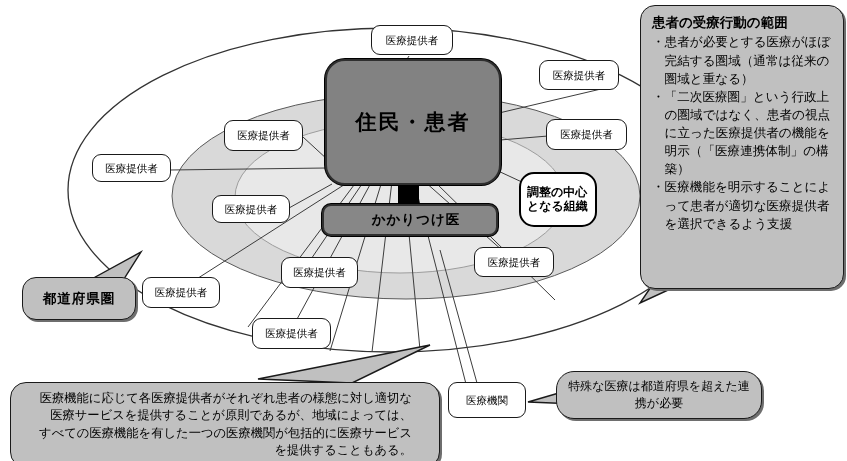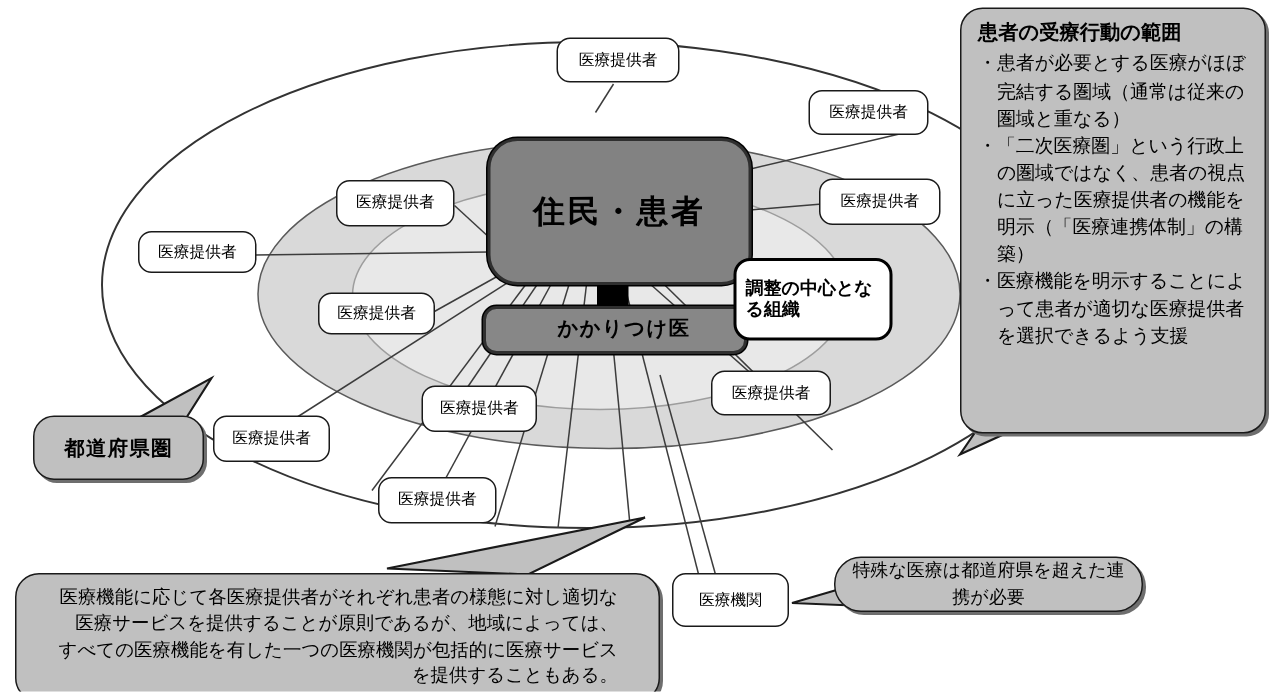--- a/index.html
+++ b/index.html
@@ -85,25 +85,25 @@
     <g stroke="#1a1a1a" stroke-width="1.4" fill="#c0c0c0">
       <polygon points="88,281 141,252 122,282"></polygon>
       <polygon points="576,388 528,402 576,404"></polygon>
       <polygon points="258,379 430,345 352,383"></polygon>
       <polygon points="655,281 640,303 679,285"></polygon>
     </g>
   </svg>
 
   <div class="connector-bar"></div>
 
-  <div class="node center" style="left:325px;top:92px;width:176px;height:98px;">住民・患者</div>
+  <div class="node center" style="left:325px;top:59px;width:176px;height:126px;">住民・患者</div>
 
   <div class="node doctor" style="left:322px;top:204px;width:176px;height:32px;">かかりつけ医</div>
 
-  <div class="node coord" style="left:489px;top:172px;width:106px;height:55px;">調整の中心となる組織</div>
+  <div class="node coord" style="left:519px;top:172px;width:78px;height:55px;border-radius:15px;">調整の中心となる組織</div>
 
   <div class="node" style="left:371px;top:25px;width:82px;height:30px;">医療提供者</div>
   <div class="node" style="left:539px;top:60px;width:80px;height:30px;">医療提供者</div>
   <div class="node" style="left:546px;top:119px;width:81px;height:31px;">医療提供者</div>
   <div class="node" style="left:224px;top:120px;width:79px;height:31px;">医療提供者</div>
   <div class="node" style="left:92px;top:154px;width:79px;height:28px;">医療提供者</div>
   <div class="node" style="left:212px;top:195px;width:78px;height:28px;">医療提供者</div>
   <div class="node" style="left:142px;top:277px;width:78px;height:31px;">医療提供者</div>
   <div class="node" style="left:281px;top:257px;width:77px;height:31px;">医療提供者</div>
   <div class="node" style="left:252px;top:318px;width:79px;height:31px;">医療提供者</div>
@@ -113,17 +113,17 @@
 
   <div class="callout pref" style="left:22px;top:277px;width:114px;height:43px;">都道府県圏</div>
 
   <div class="callout behavior" style="left:640px;top:5px;width:204px;height:284px;border-radius:15px;">
     <div class="behavior-title">患者の受療行動の範囲</div>
     <div class="bullet">・患者が必要とする医療がほぼ完結する圏域（通常は従来の圏域と重なる）</div>
     <div class="bullet">・「二次医療圏」という行政上の圏域ではなく、患者の視点に立った医療提供者の機能を明示（「医療連携体制」の構築）</div>
     <div class="bullet">・医療機能を明示することによって患者が適切な医療提供者を選択できるよう支援</div>
   </div>
 
-  <div class="callout special" style="left:556px;top:371px;width:206px;height:37px;">特殊な医療は都道府県を超えた連携が必要</div>
+  <div class="callout special" style="left:556px;top:371px;width:206px;height:48px;">特殊な医療は都道府県を超えた連携が必要</div>
 
   <div class="callout note" style="left:10px;top:372px;width:430px;height:86px;">医療機能に応じて各医療提供者がそれぞれ患者の様態に対し適切な医療サービスを提供することが原則であるが、地域によっては、すべての医療機能を有した一つの医療機関が包括的に医療サービスを提供することもある。</div>
 
 </div>
 
 </body></html>

